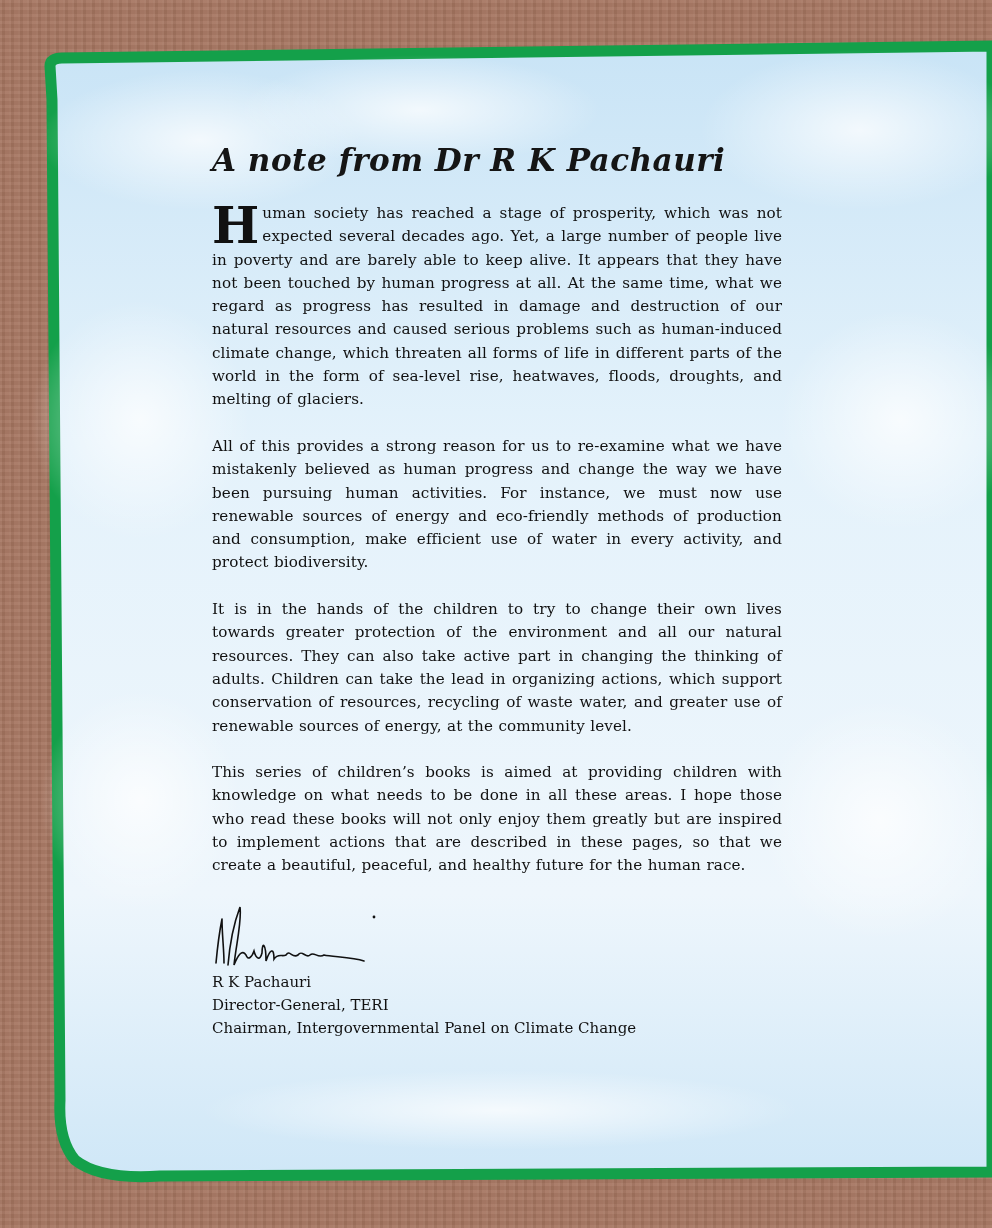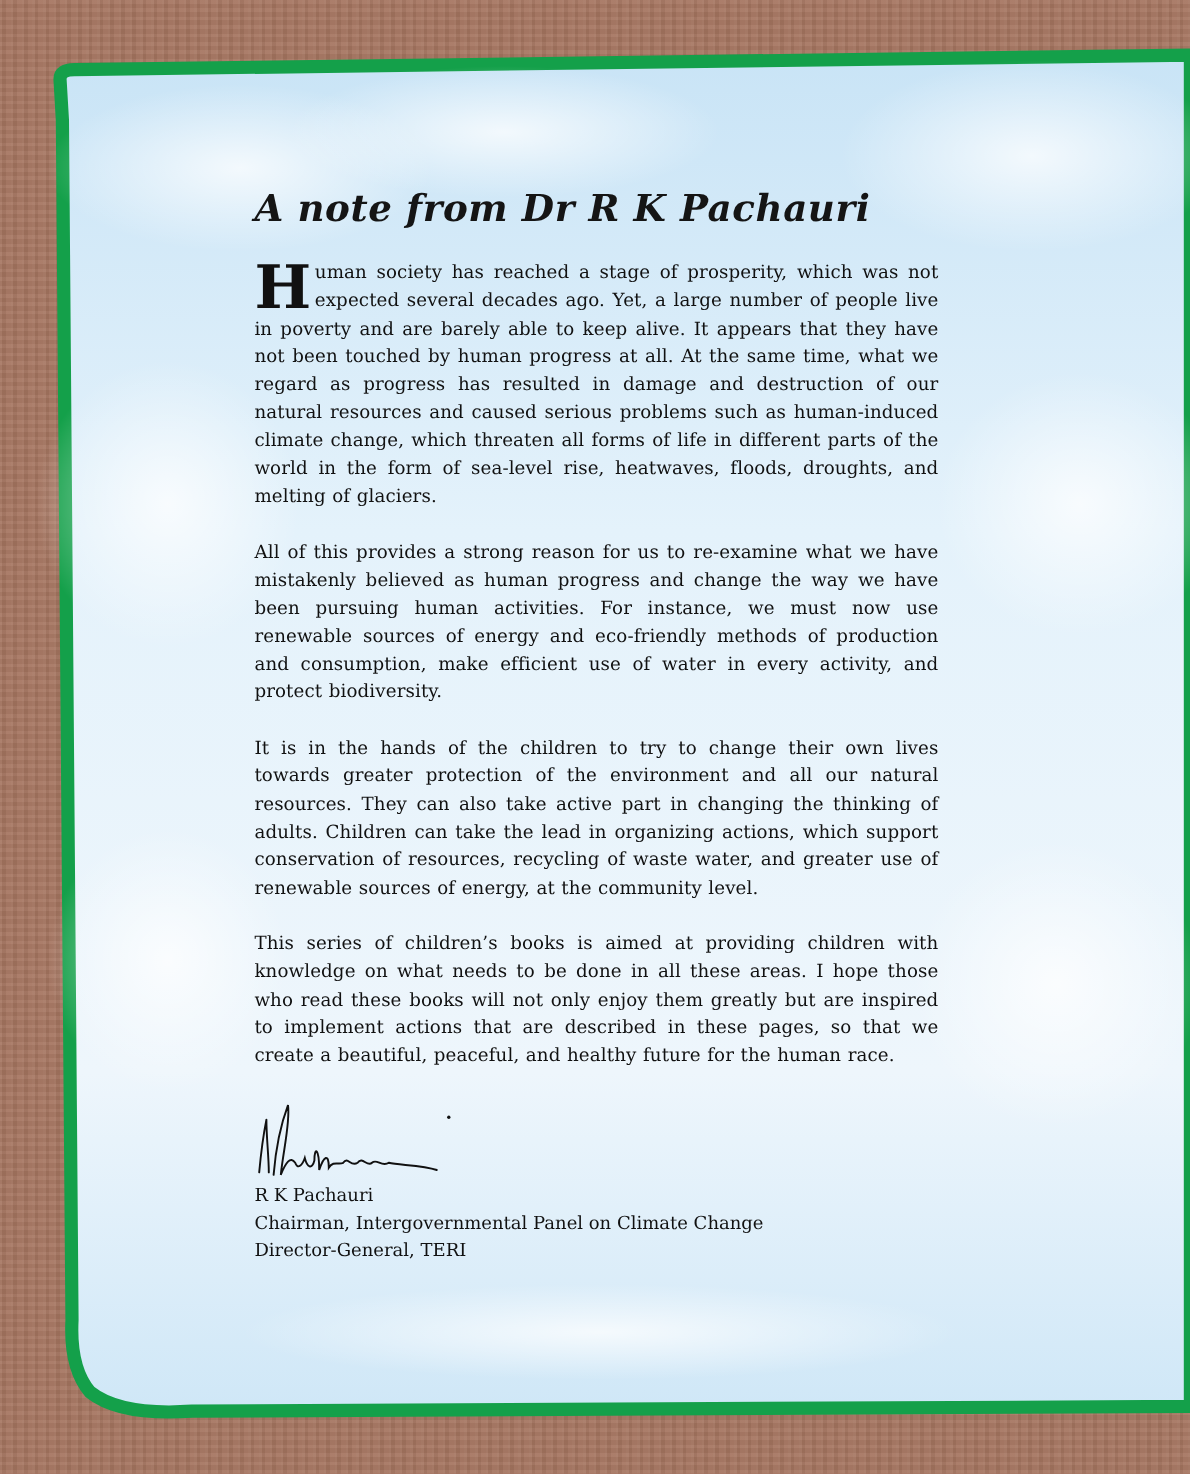--- a/index.html
+++ b/index.html
@@ -6,21 +6,21 @@
     body {
       width: 992px; height: 1228px; overflow: hidden; position: relative;
       background: #a57560;
       background-image:
         repeating-linear-gradient(90deg, rgba(255,255,255,0.05) 0 2px, rgba(0,0,0,0.04) 2px 5px, rgba(255,255,255,0.03) 5px 9px),
         repeating-linear-gradient(0deg, rgba(255,255,255,0.04) 0 3px, rgba(0,0,0,0.03) 3px 7px);
     }
     .frame { position: absolute; left: 0; top: 0; width: 992px; height: 1228px; }
     .frame svg { position: absolute; left: 0; top: 0; }
     .content {
-      position: absolute; left: 212px; top: 154px; width: 570px;
+      position: absolute; left: 212px; top: 140px; width: 570px;
       color: #111;
     }
     .title {
       font-family: "DejaVu Serif", serif;
       font-style: italic;
       font-size: 31px;
       letter-spacing: 0.5px;
       margin: 0 0 22px 0;
       height: 40px; line-height: 40px;
       color: #151515;
@@ -91,15 +91,15 @@
 
   <p class="para">This series of children’s books is aimed at providing children with knowledge on what needs to be done in all these areas. I hope those who read these books will not only enjoy them greatly but are inspired to implement actions that are described in these pages, so that we create a beautiful, peaceful, and healthy future for the human race.</p>
 
   <div class="sig">
     <svg width="170" height="72" viewBox="0 0 170 72">
       <path d="M4 62 C 6 40, 8 28, 10 18 M10 18 C 10 34, 12 48, 12 62 M16 64 C 18 40, 22 22, 28 6 C 30 20, 24 44, 22 64 C 26 54, 30 48, 34 54 C 36 60, 40 56, 42 50 C 44 58, 48 60, 50 52 C 50 40, 54 42, 54 60 C 58 48, 62 46, 62 58 C 66 52, 70 56, 74 54 C 78 48, 80 58, 86 54 C 90 48, 94 58, 98 54 C 102 50, 106 58, 112 54 C 120 56, 140 56, 152 60" fill="none" stroke="#111" stroke-width="1.6" stroke-linecap="round"></path>
       <circle cx="162" cy="16" r="1.4" fill="#111"></circle>
     </svg>
   </div>
   <div class="sig-name">R K Pachauri</div>
+  <div class="sig-line">Director-General, TERI</div>
   <div class="sig-line">Chairman, Intergovernmental Panel on Climate Change</div>
-  <div class="sig-line">Director-General, TERI</div>
 </div>
 
 </body></html>

